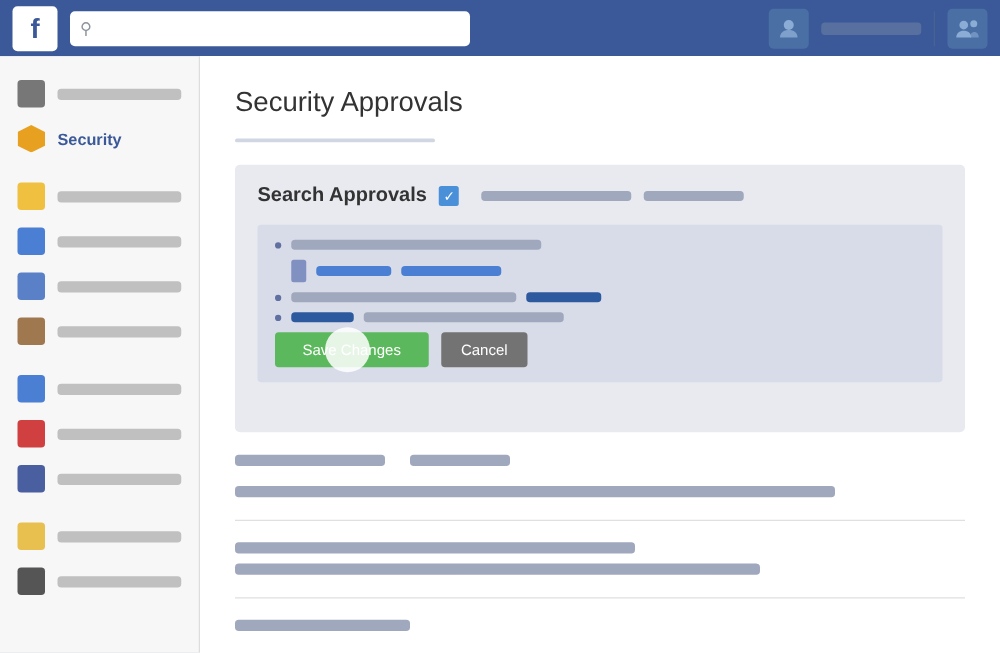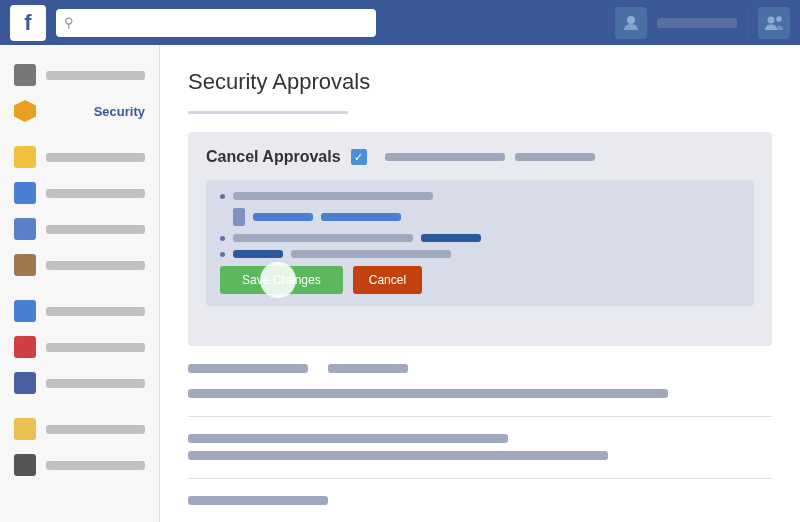--- a/index.html
+++ b/index.html
@@ -67,21 +67,20 @@
       background: #f7f7f7;
       border-right: 1px solid #ddd;
       padding: 12px 0;
       flex-shrink: 0;
       overflow-y: auto;
     }
     .sidebar-item {
       display: flex; align-items: center;
       padding: 7px 14px; gap: 10px;
       cursor: pointer;
-      justify-content: space-between;
     }
     .sidebar-icon {
       width: 22px; height: 22px;
       border-radius: 3px;
       flex-shrink: 0;
     }
     .sidebar-label-bar {
       height: 9px; border-radius: 3px; background: #c0c0c0; flex: 1;
     }
     .sidebar-section-gap { height: 10px; }
@@ -157,21 +156,21 @@
       display: flex; align-items: center; gap: 10px; margin-top: 6px; position: relative;
     }
     .btn-green {
       background: #5cb85c;
       color: #fff; font-size: 12px;
       border: none; border-radius: 3px;
       padding: 7px 22px; cursor: pointer;
       position: relative;
     }
     .btn-gray {
-      background: #c2410c;
+      background: #737373;
       color: #fff; font-size: 12px;
       border: none; border-radius: 3px;
       padding: 7px 16px; cursor: pointer;
     }
     
     .circle-overlay {
       position: absolute;
       left: 58px; top: 50%;
       transform: translate(-50%, -50%);
       width: 36px; height: 36px;
@@ -283,21 +282,21 @@
 
   </div>
 
   <div id="main">
     <h1 id="page-title">Security Approvals</h1>
 
     <div class="section-divider"></div>
 
     <div id="login-approvals-card">
       <div id="login-approvals-header">
-        <span id="login-approvals-title">Cancel Approvals</span>
+        <span id="login-approvals-title">Search Approvals</span>
         <div id="login-approvals-checkbox">
           <span>✓</span>
         </div>
 
         <div style="display:flex; gap:10px; align-items:center; margin-left:8px;">
           <div class="bar gray" style="width:120px;"></div>
           <div class="bar gray" style="width:80px;"></div>
         </div>
       </div>
 

